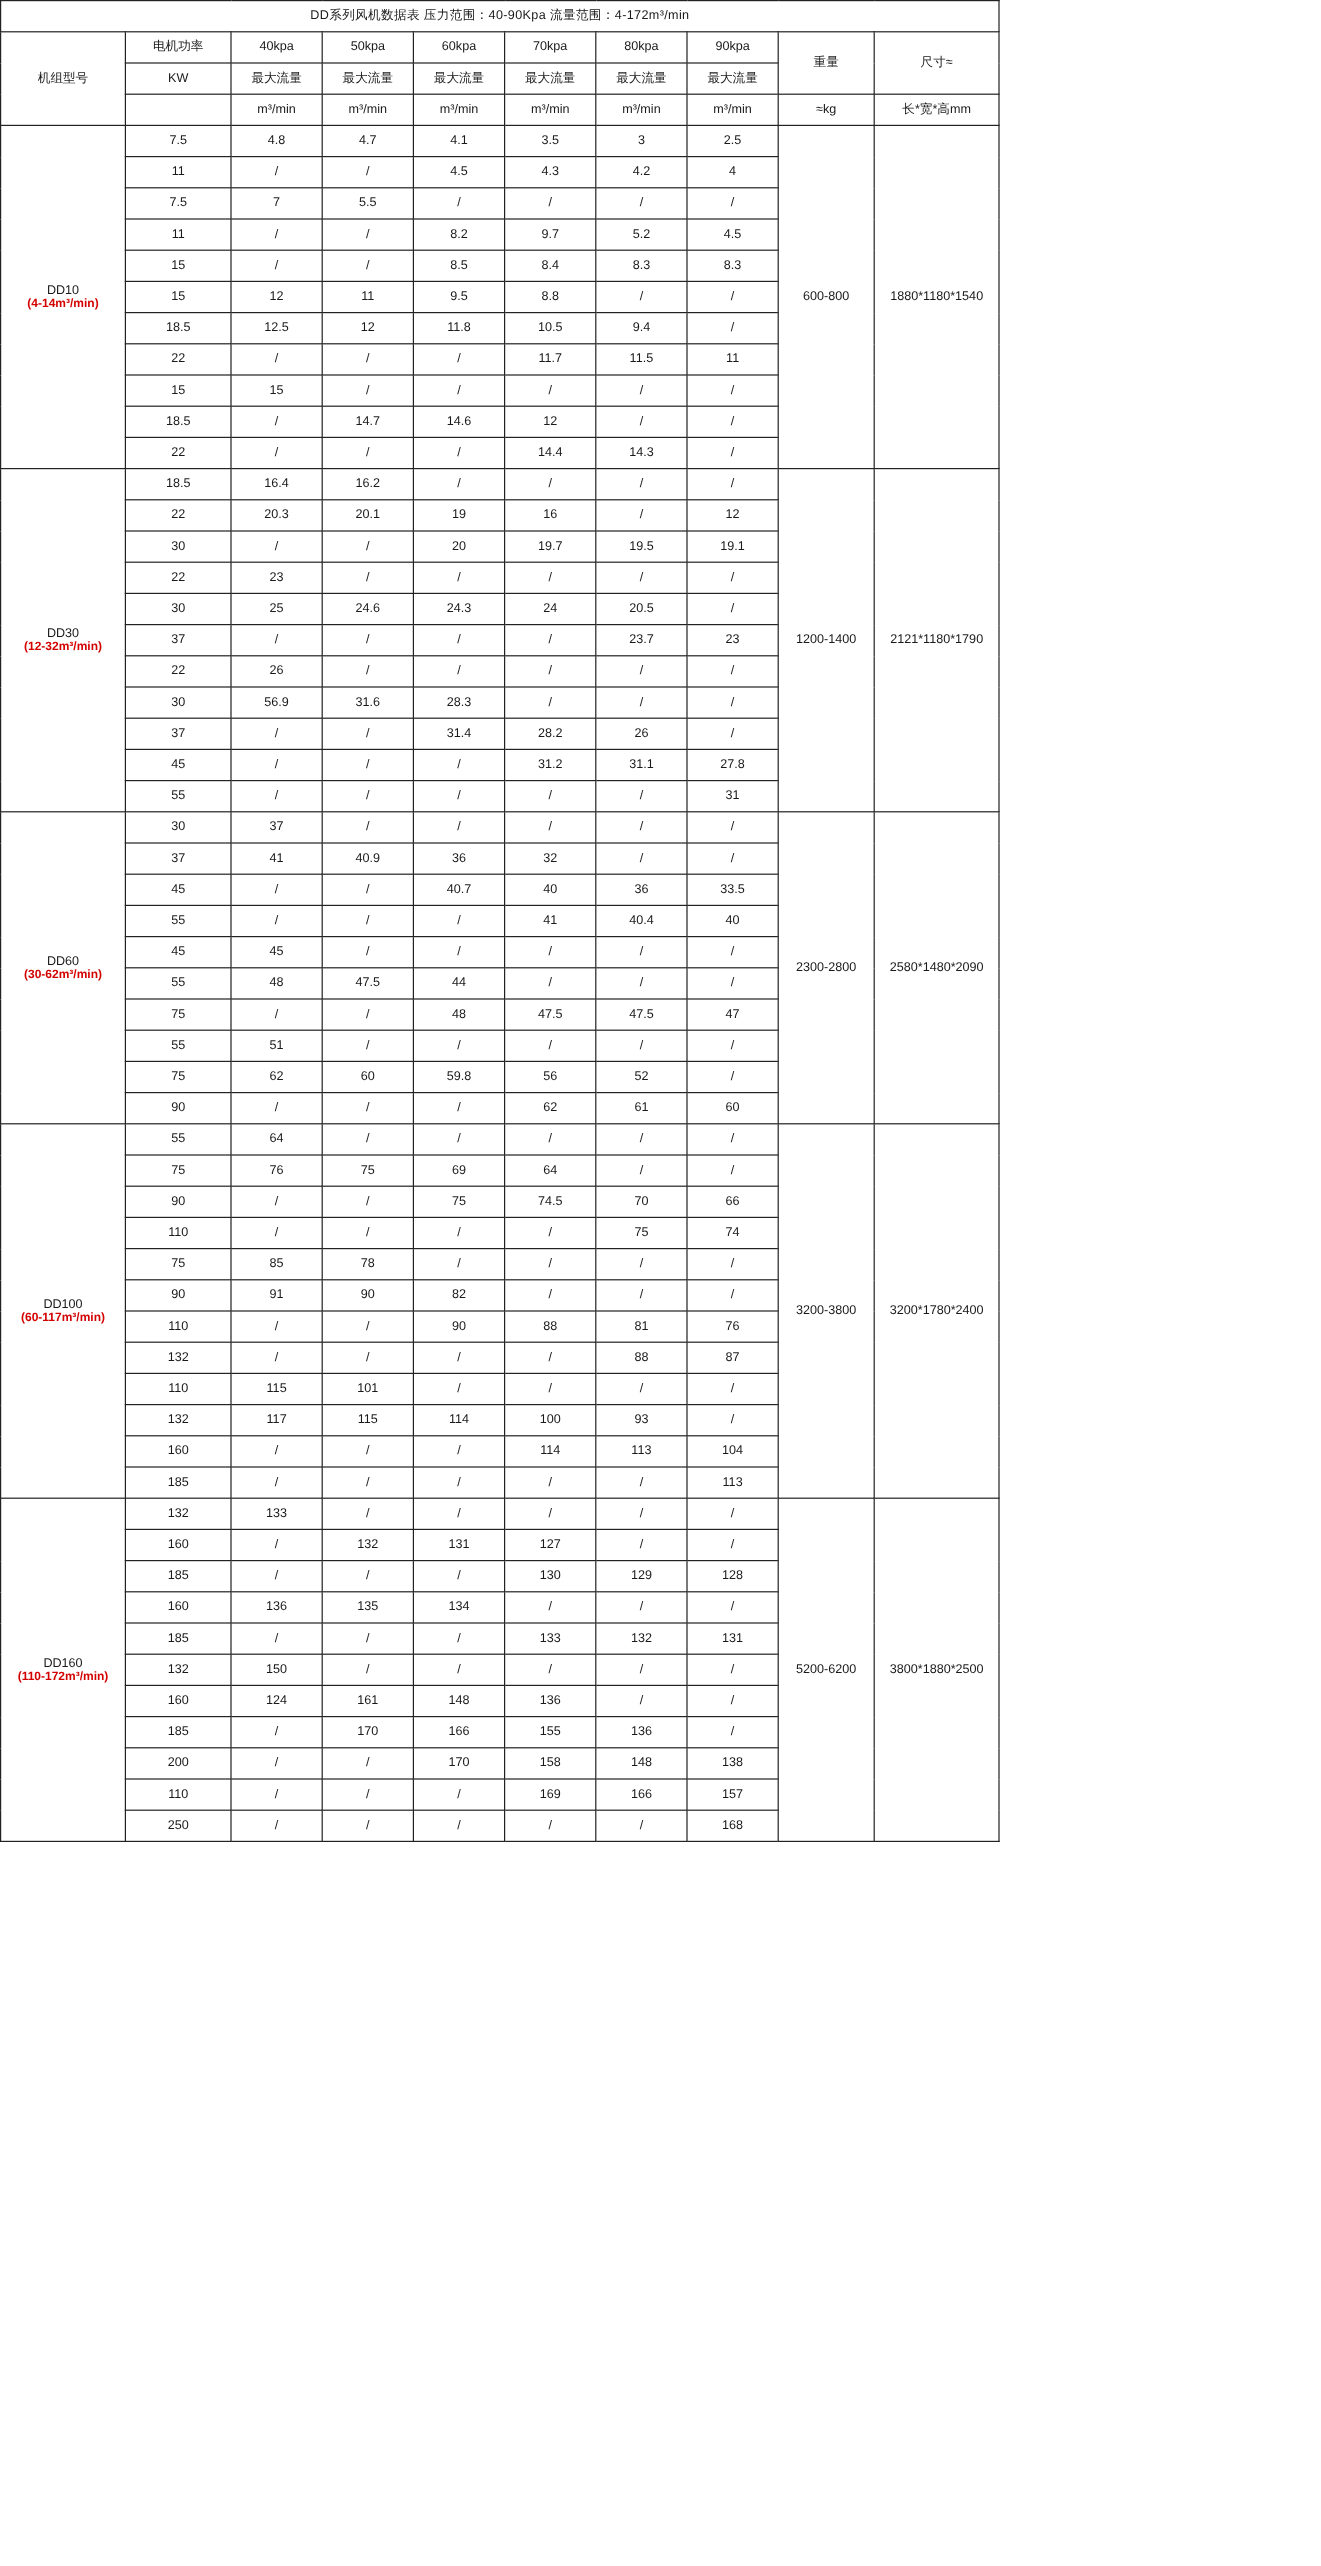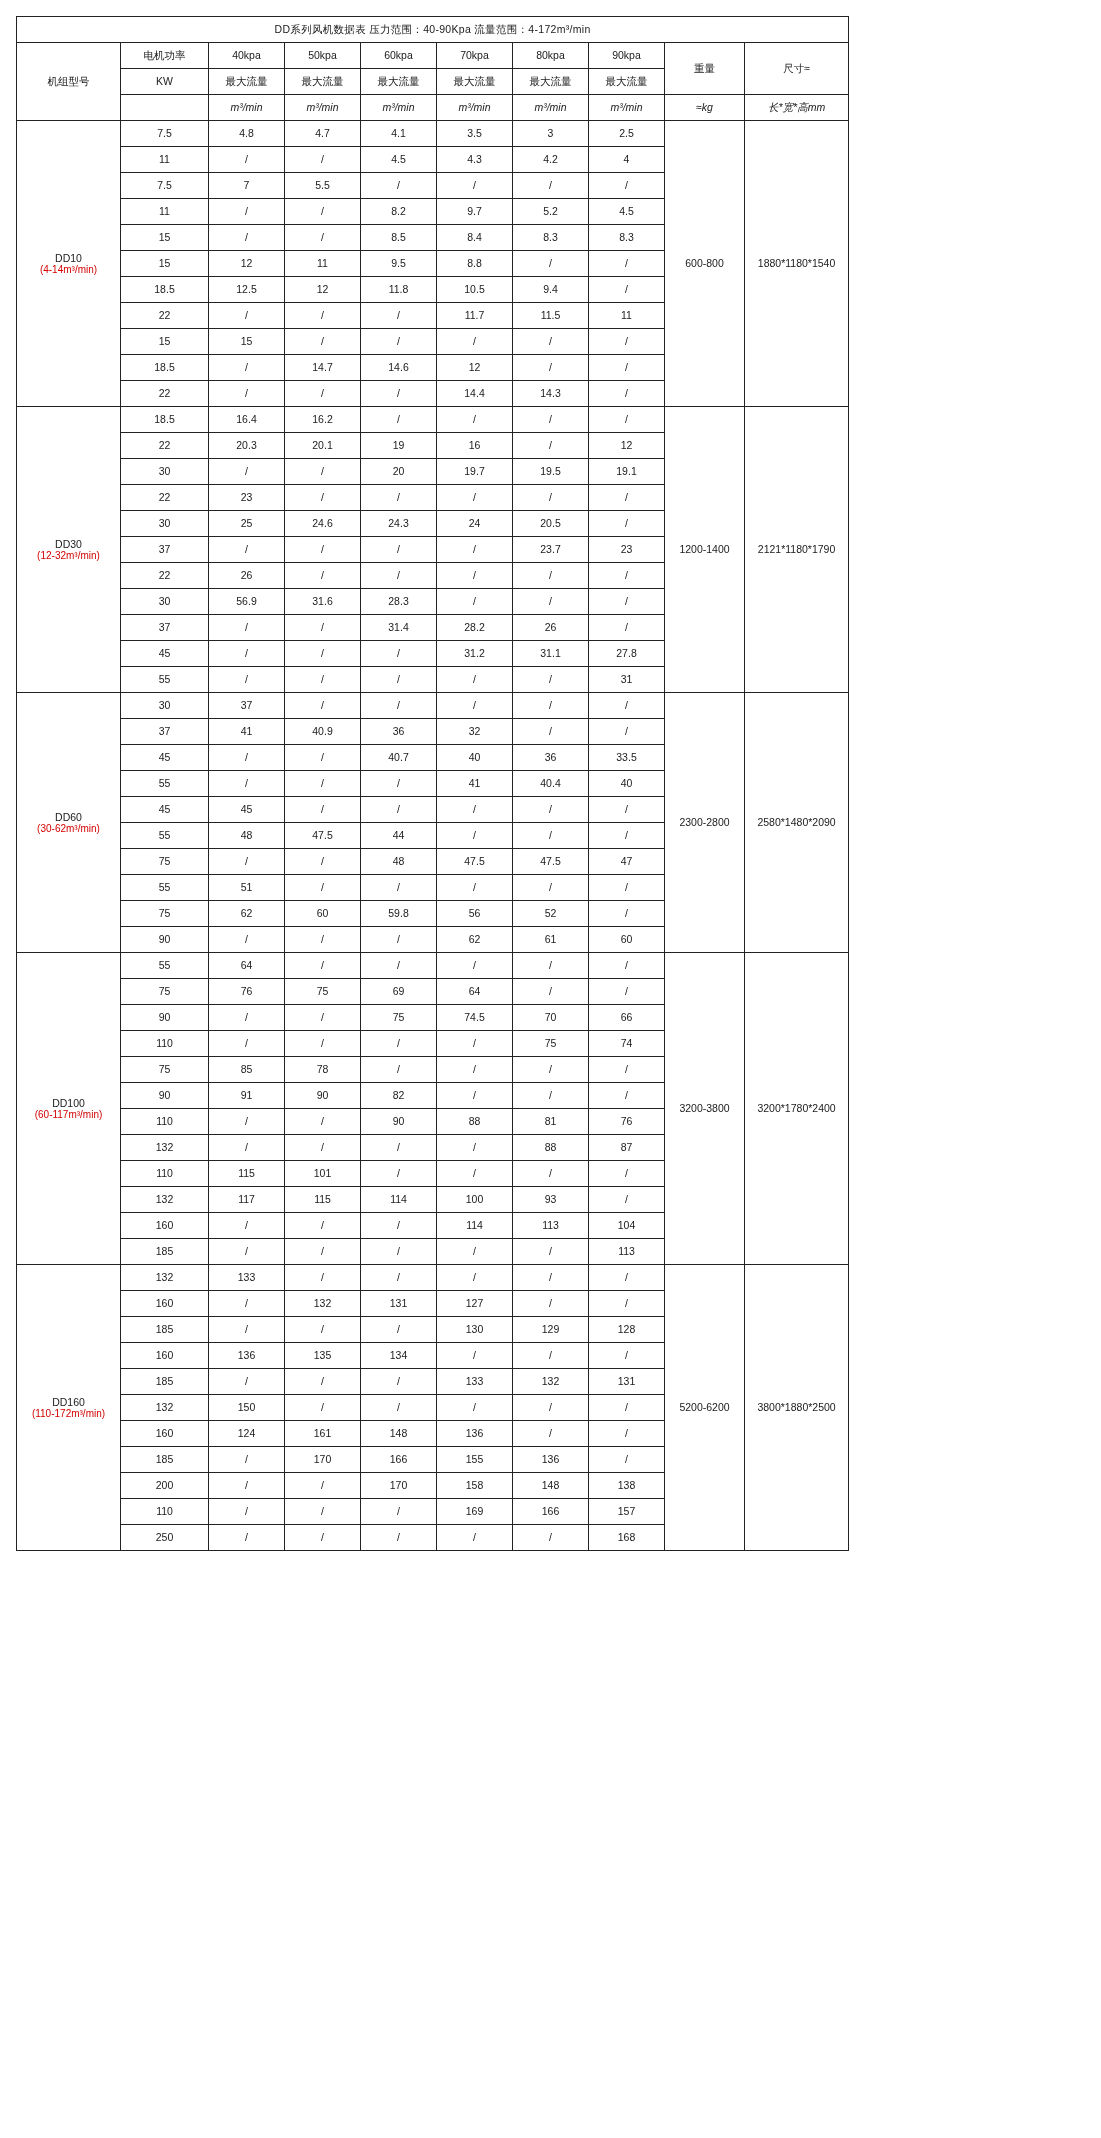--- a/index.html
+++ b/index.html
@@ -8,21 +8,21 @@
     background: #ffffff;
   }
   body {
     width: 1101px;
     font-family: "Liberation Sans", sans-serif;
     color: #1a1a1a;
   }
   #table-wrap {
     width: 812px;
     margin: 0;
-    padding: 16px;
+    padding: 0;
   }
   table.datasheet {
     border-collapse: collapse;
     table-layout: fixed;
     width: 812px;
     border: 1px solid #222;
   }
   table.datasheet td, table.datasheet th {
     border: 1px solid #222;
     text-align: center;
@@ -39,31 +39,30 @@
     height: 36px;
     letter-spacing: 0.3px;
   }
   .hdr {
     font-weight: bold;
     font-size: 11px;
   }
   .hdr-unit {
     font-weight: bold;
     font-size: 10.5px;
-    font-style: italic;
   }
   .model-cell {
     font-weight: bold;
     font-size: 11px;
     line-height: 1.6;
   }
   .model-cell .range {
     display: block;
     color: #d40000;
-    font-weight: normal;
+    font-weight: bold;
     font-size: 10px;
   }
   .group-val {
     font-weight: normal;
     font-size: 10.5px;
   }
   .grp-top td {
     border-top: 2px solid #111;
   }
   col.c-model { width: 104px; }

